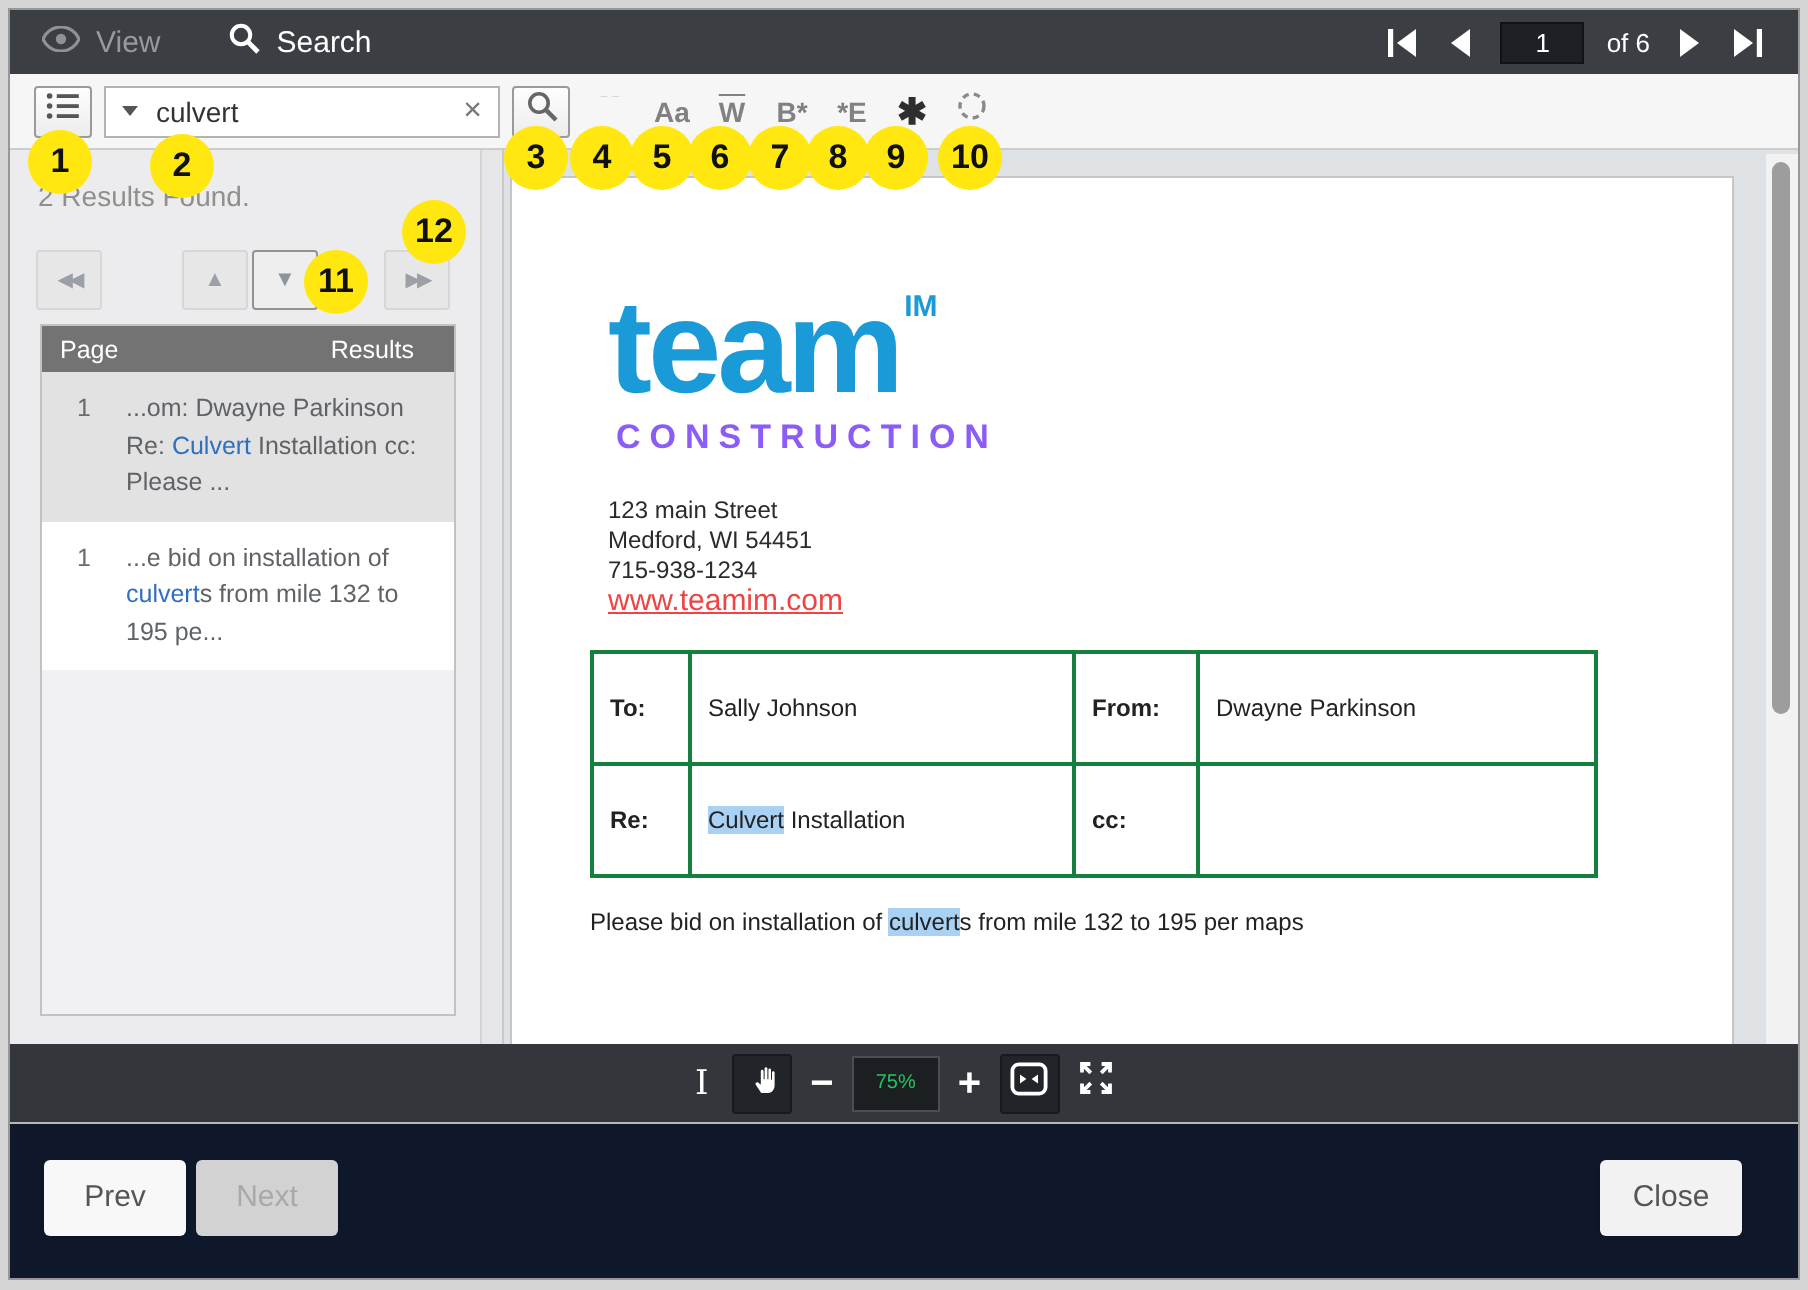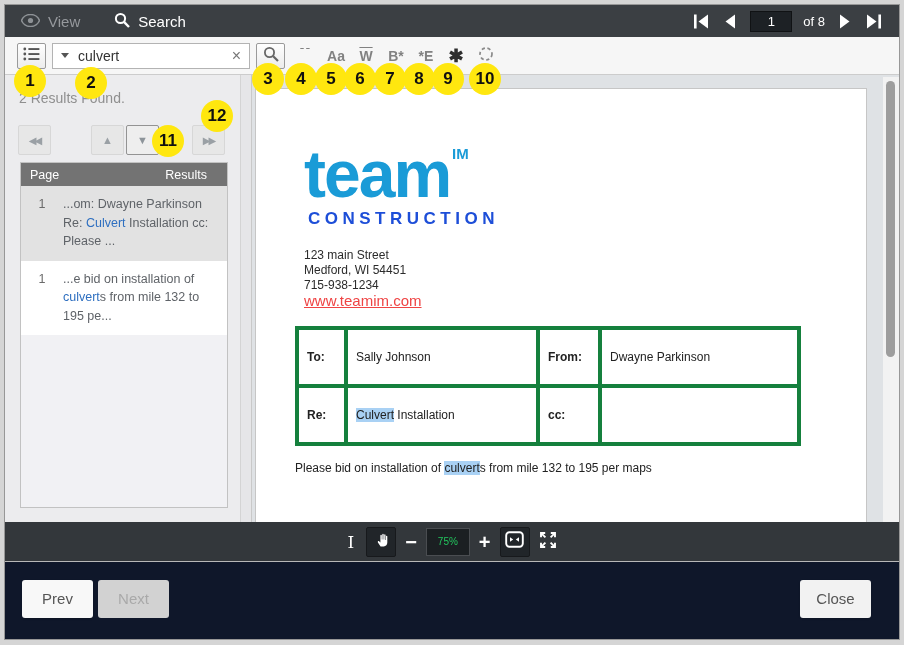--- a/index.html
+++ b/index.html
@@ -99,25 +99,25 @@
     background:#ffffff; border:1px solid #c6c6c6; border-bottom:none; overflow:hidden;
   }
   .vscroll { position:absolute; right:0; top:2px; width:16px; bottom:0; background:#f2f2f2; }
   .vthumb { position:absolute; left:3px; top:4px; width:9px; height:276px; background:#9d9d9d; border-radius:5px; }
 
   
   .doc { padding:56px 0 0 39px; color:#222; }
   .logo { margin-left:9px; }
   .logo-word { font-size:66px; font-weight:700; color:#1a9bd7; letter-spacing:-2px; line-height:54px; }
   .logo-sup { font-size:15px; font-weight:700; color:#1a9bd7; vertical-align:38px; letter-spacing:0; margin-left:2px; }
-  .logo-subtitle { font-size:17px; font-weight:700; color:#1d4ed8; letter-spacing:4.5px; margin:8px 0 0 4px; }
+  .logo-subtitle { font-size:17px; font-weight:700; color:#8b5cf6; letter-spacing:4.5px; margin:8px 0 0 4px; }
   .address { margin:19px 0 0 9px; font-size:12px; line-height:15px; color:#2b2b2b; }
   .website { color:#ef4444; text-decoration:underline; font-size:15px; }
   table.doctable { border-collapse:collapse; margin-top:16px; font-size:12px; }
-  .doctable td { border:4px solid #15803d; padding:20px 8px; height:26px; vertical-align:middle; }
+  .doctable td { border:2px solid #15803d; padding:20px 8px; height:26px; vertical-align:middle; }
   .doctable td.lbl { font-weight:700; }
   .c1 { width:49px; } .c2 { width:192px; } .c3 { width:62px; } .c4 { width:199px; }
   .hl { background:#a9d1f4; }
   .docbody { margin-top:15px; font-size:12px; }
 
   
   .zoombar {
     flex:0 0 39px; background:#33373b; display:flex; align-items:center;
     justify-content:center; gap:9px;
   }
@@ -187,21 +187,21 @@
             <rect x="1" y="0.5" width="2.6" height="14" fill="#fff"></rect>
             <path d="M15,0.5 L5.5,7.5 L15,14.5 Z" fill="#fff"></path>
           </svg>
       </span>
       <span class="pn-btn">
         <svg width="12" height="15" viewBox="0 0 12 15">
             <path d="M11,0.5 L1.5,7.5 L11,14.5 Z" fill="#fff"></path>
           </svg>
       </span>
       <div class="page-box">1</div>
-      <span class="page-of">of 8</span>
+      <span class="page-of">of 6</span>
       <span class="pn-btn">
         <svg width="12" height="15" viewBox="0 0 12 15">
             <path d="M1,0.5 L10.5,7.5 L1,14.5 Z" fill="#fff"></path>
           </svg>
       </span>
       <span class="pn-btn">
         <svg width="16" height="15" viewBox="0 0 16 15">
             <path d="M1,0.5 L10.5,7.5 L1,14.5 Z" fill="#fff"></path>
             <rect x="12.4" y="0.5" width="2.6" height="14" fill="#fff"></rect>
           </svg>

